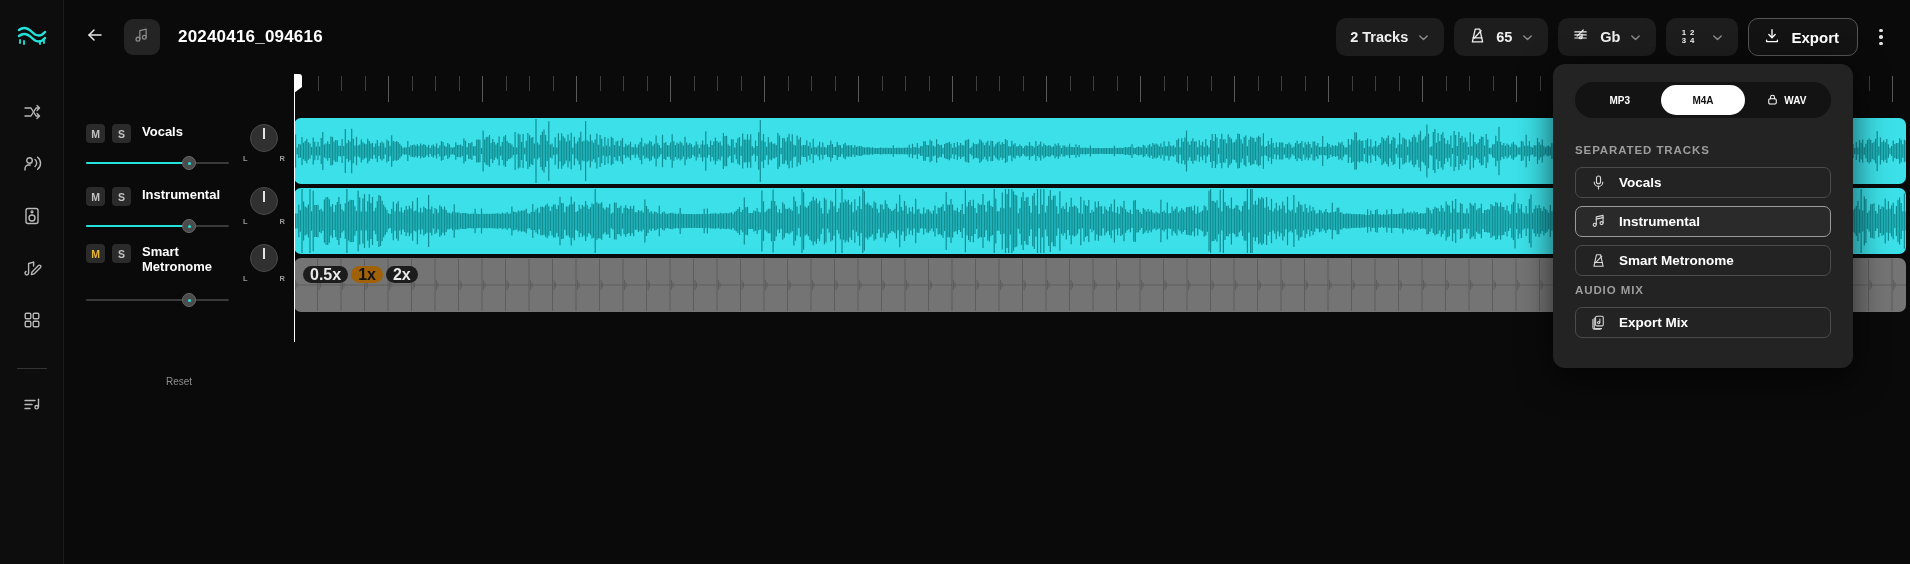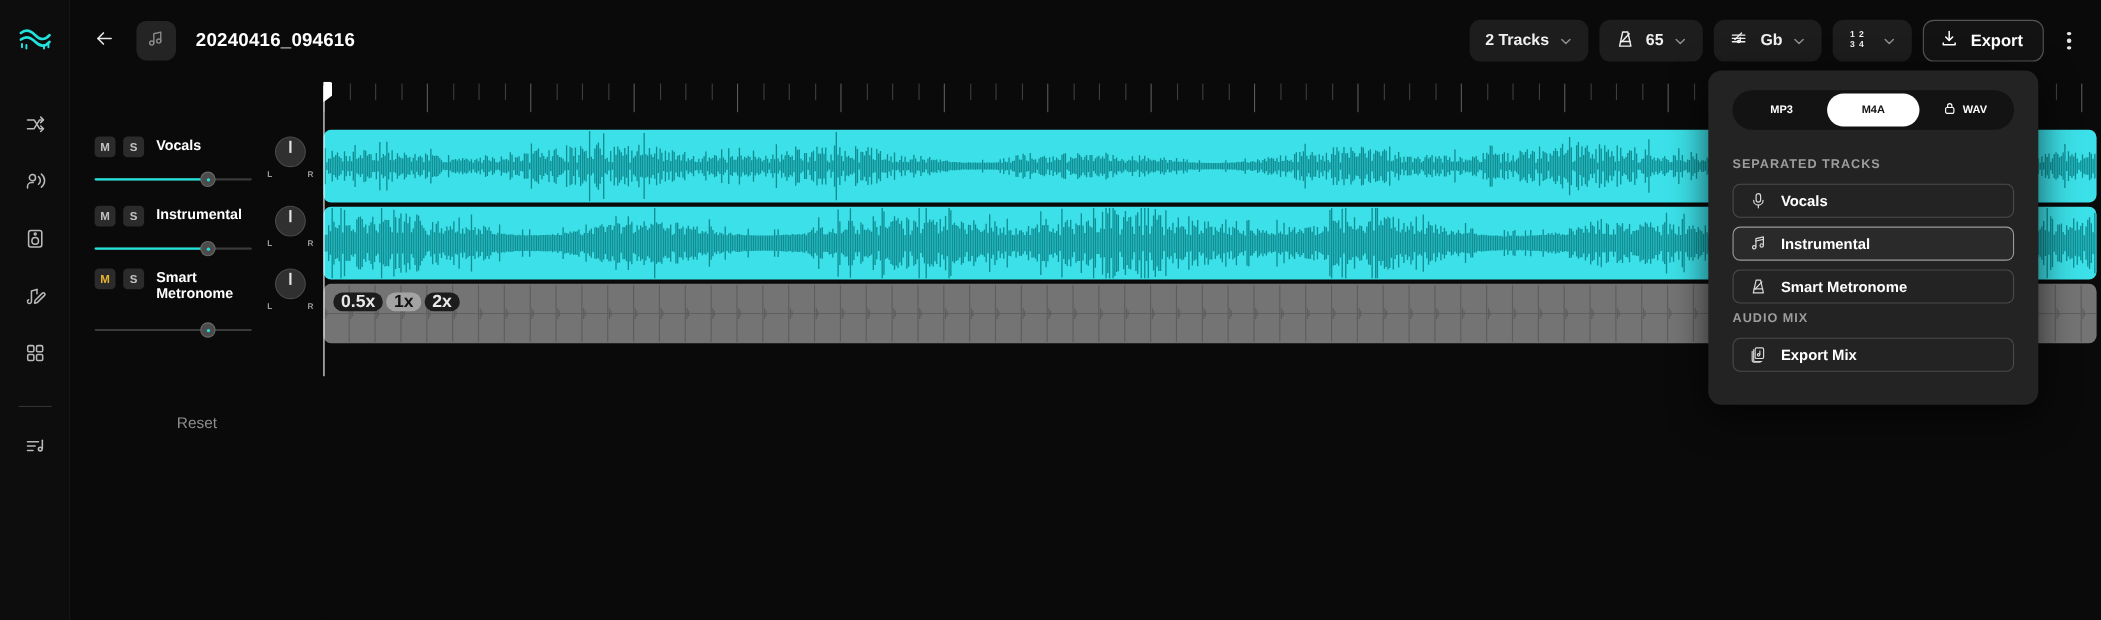--- a/index.html
+++ b/index.html
@@ -113,21 +113,21 @@
   .pan-dial::after {
     content:''; position:absolute; left:50%; top:3px; margin-left:-0.75px;
     width:1.5px; height:11px; background:#e4e4e4;
   }
   .pan-lr {
     display:flex; justify-content:space-between; font-size:7.5px; color:#9a9a9a;
     margin-top:2px; padding: 0 1px; font-weight:700;
   }
   #reset-button {
     position: absolute; left: 0; top: 302px; width: 230px; text-align: center;
-    color: #8e8e8e; font-size: 14px; cursor: pointer;
+    color: #8e8e8e; font-size: 10px; cursor: pointer;
   }
 
   
   #canvas {
     position: absolute; left: 294px; top: 74px; right: 0; bottom: 0;
     background: #0a0a0a; overflow: hidden;
   }
   #ruler { position: absolute; left: 0; top: 0; right: 0; height: 42px; }
   .tick { position: absolute; top: 2px; width: 1px; background: #3e3e3e; }
   .tick.major { height: 26px; background: #5a5a5a; }
@@ -154,21 +154,21 @@
 
   #speed-toggle {
     position: absolute; top: 192px; left: 9px; z-index: 20;
     display: flex; align-items: center; gap: 3px;
   }
   .speed-opt {
     height: 17px; padding: 0 7px; border-radius: 9px; background: #1c1c1c;
     color: #e9e9e9; font-size: 16px; font-weight: 700;
     display: flex; align-items: center; cursor: pointer;
   }
-  .speed-opt.active { background: #a3a3a3; color: #111; }
+  .speed-opt.active { background: #a16207; color: #111; }
 
   
   #export-menu {
     position: absolute; left: 1553px; top: 64px; width: 300px;
     background: #232323; border-radius: 12px; z-index: 60;
     padding: 18px 22px 22px;
     box-shadow: 0 10px 34px rgba(0,0,0,.66);
   }
   #format-switch {
     height: 36px; background: #131313; border-radius: 18px;

